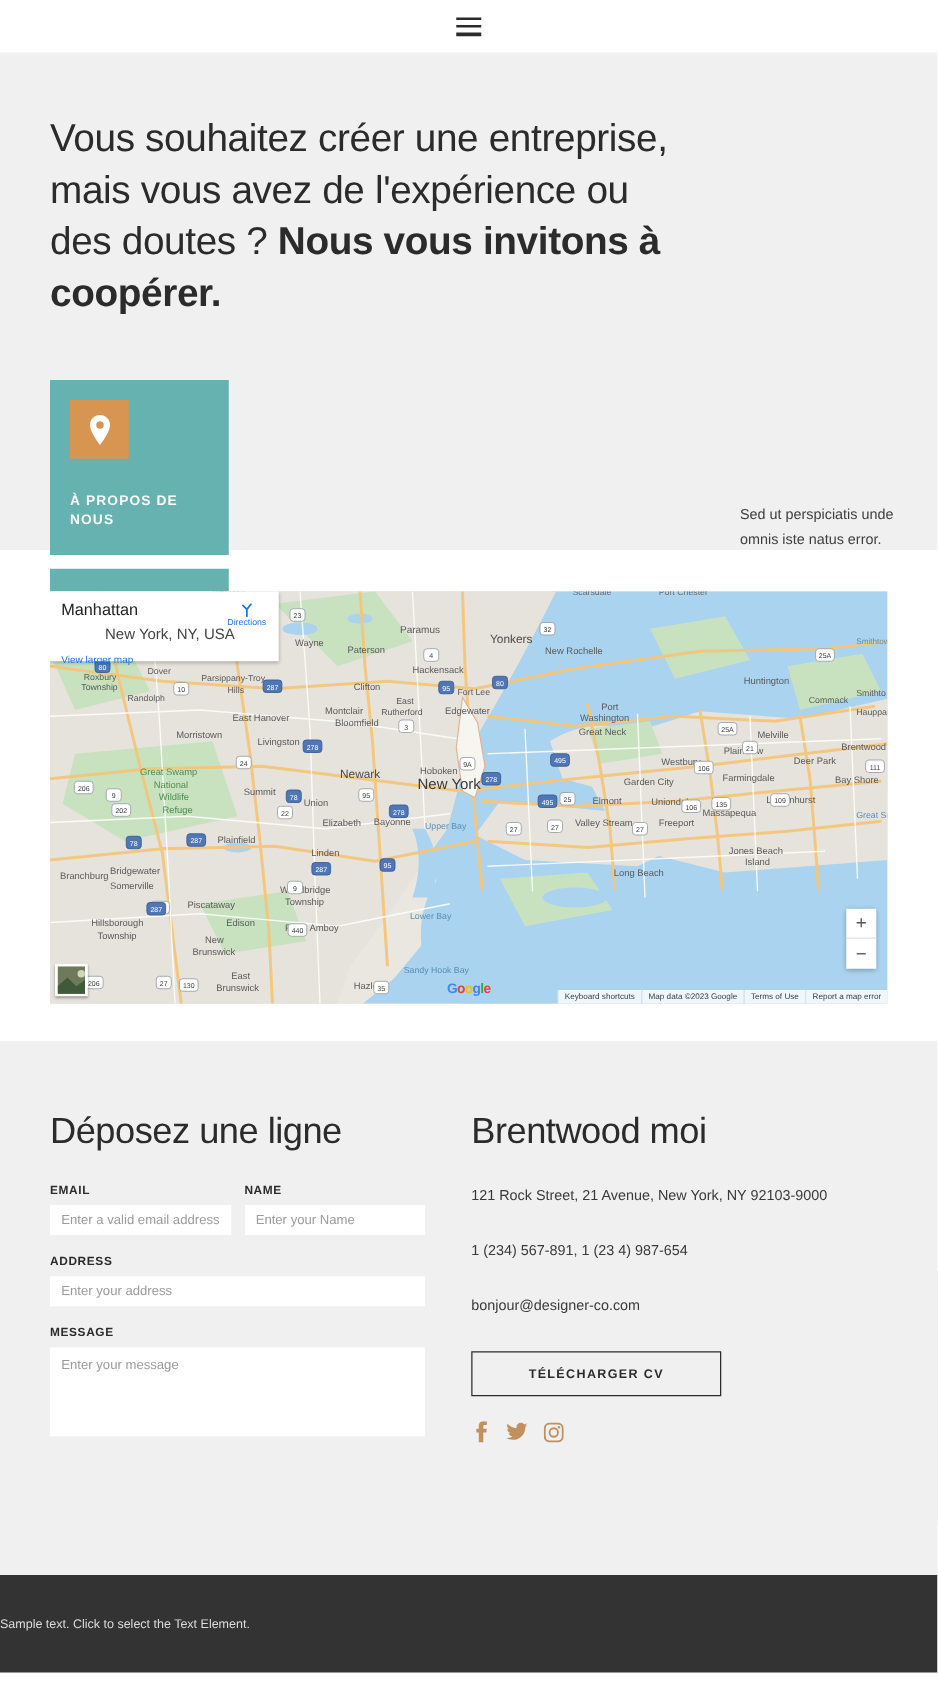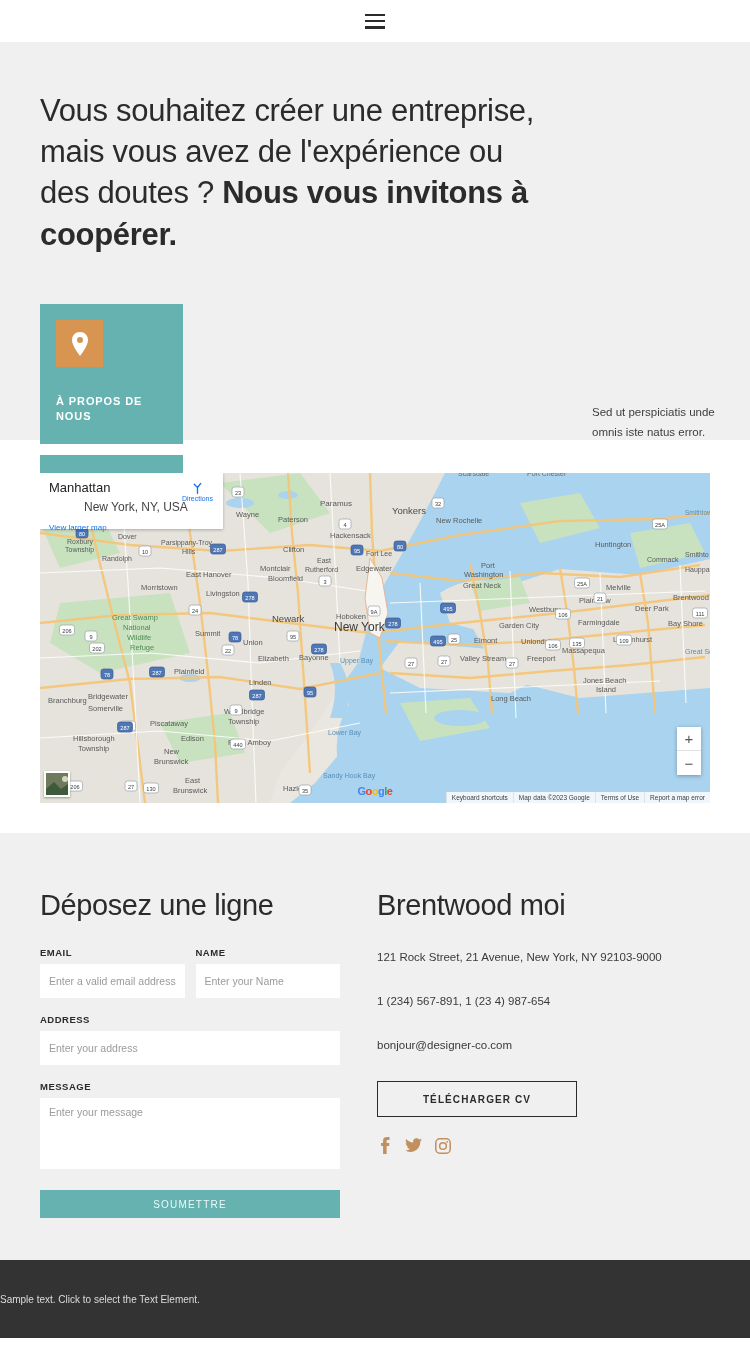--- a/index.html
+++ b/index.html
@@ -182,21 +182,21 @@
     font-weight: 700;
     letter-spacing: 0.5px;
     color: #2b2b2b;
     margin-bottom: 6px;
     display: block;
   }
   .frow { display: flex; gap: 11px; margin-bottom: 16px; }
   .fgroup { flex: 1; }
   .finput {
     width: 100%;
-    height: 34px;
+    height: 24px;
     background: #fff;
     border: none;
     outline: none;
     padding: 0 9px;
     font-size: 10.5px;
     color: #333;
     font-family: "Liberation Sans", sans-serif;
   }
   .finput::placeholder { color: #9b9b9b; }
   .ftextarea {
@@ -712,21 +712,20 @@
         <div style="margin-bottom:16px;">
           <label class="flabel">ADDRESS</label>
           <input class="finput" type="text" placeholder="Enter your address" style="">
         </div>
 
         <div>
           <label class="flabel">MESSAGE</label>
           <textarea class="ftextarea" placeholder="Enter your message" style=""></textarea>
         </div>
 
-        <button class="submit">SOUMETTRE</button>
       </div>
 
       <div class="col-info">
         <div class="sec-title">Brentwood moi</div>
         <div class="info-line">121 Rock Street, 21 Avenue, New York, NY 92103-9000</div>
         <div class="info-line">1 (234) 567-891, 1 (23 4) 987-654</div>
         <div class="info-line">bonjour@designer-co.com</div>
 
         <button class="dl-btn">TÉLÉCHARGER CV</button>
 

